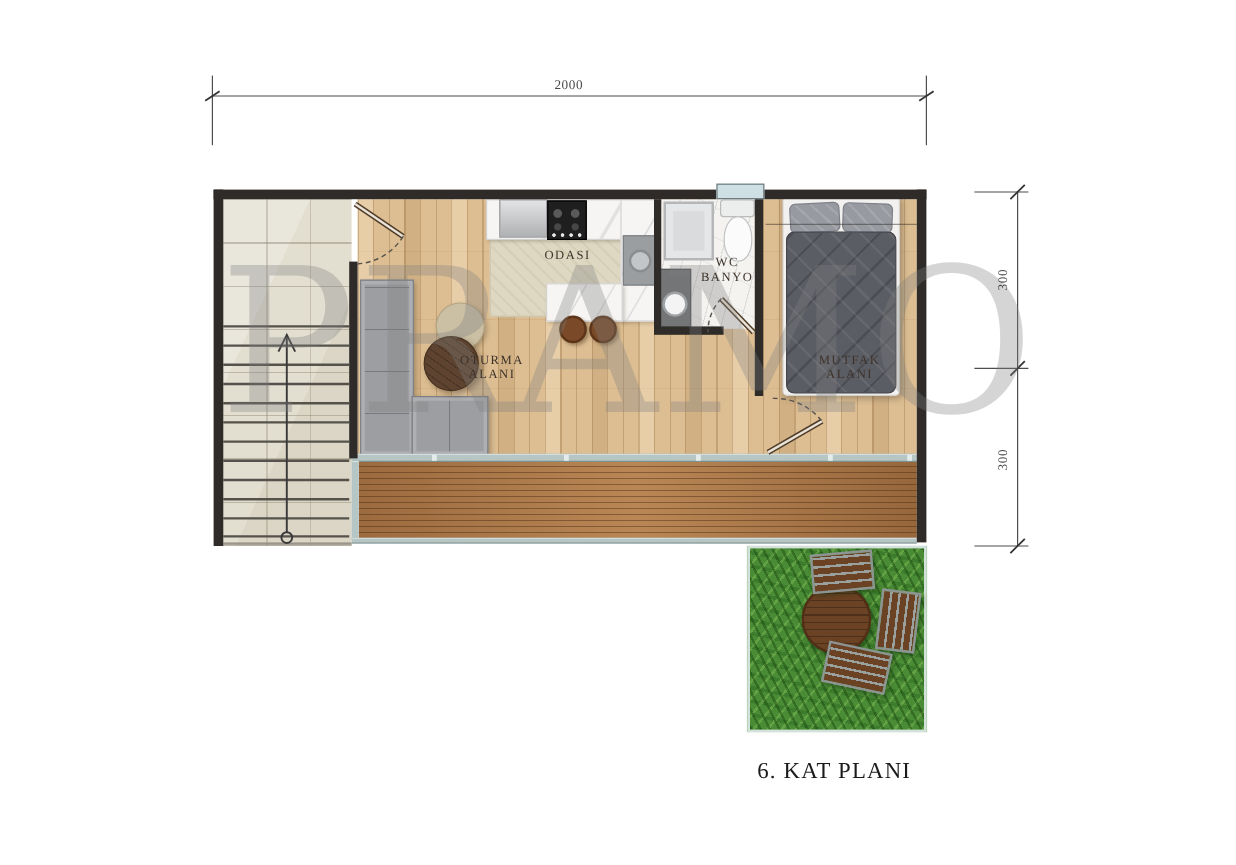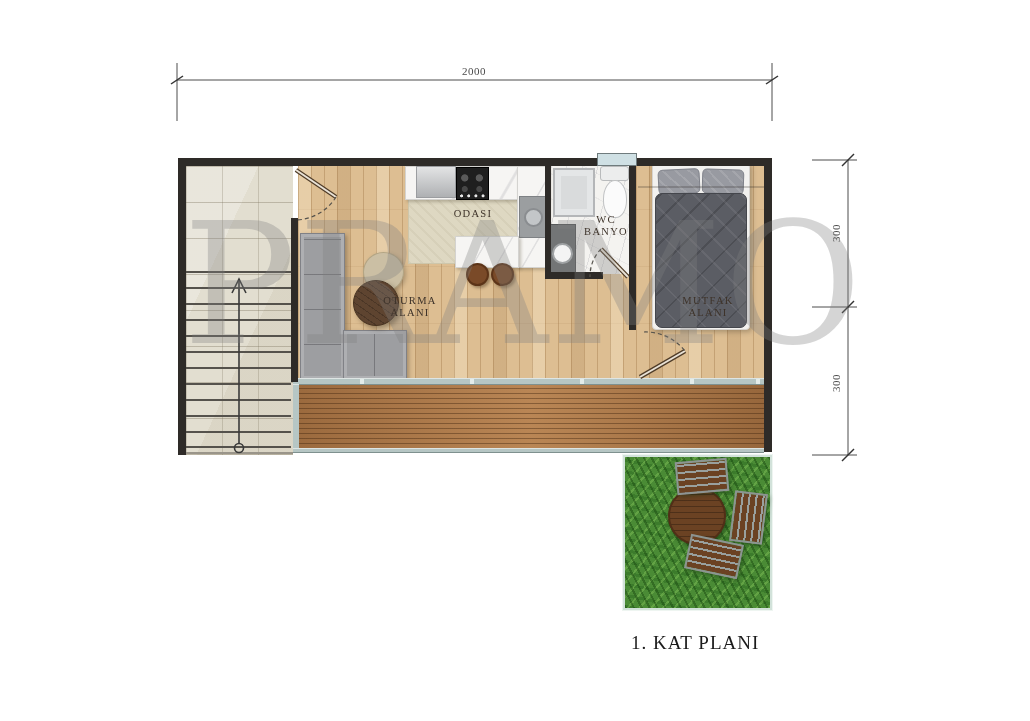--- a/index.html
+++ b/index.html
@@ -258,15 +258,15 @@
   </div>
   <div class="abs room-label" style="left:360px;top:295px;width:100px;">
     <span style="display:block;">OTURMA</span>
     <span style="display:block;">ALANI</span>
   </div>
   <div class="abs room-label" style="left:658px;top:295px;width:100px;">
     <span style="display:block;">MUTFAK</span>
     <span style="display:block;">ALANI</span>
   </div>
 
-  <div id="plan-title" class="abs" style="left:631px;top:632px;">1. KAT PLANI</div>
+  <div id="plan-title" class="abs" style="left:631px;top:632px;">6. KAT PLANI</div>
 
 </div>
 
 </body></html>

